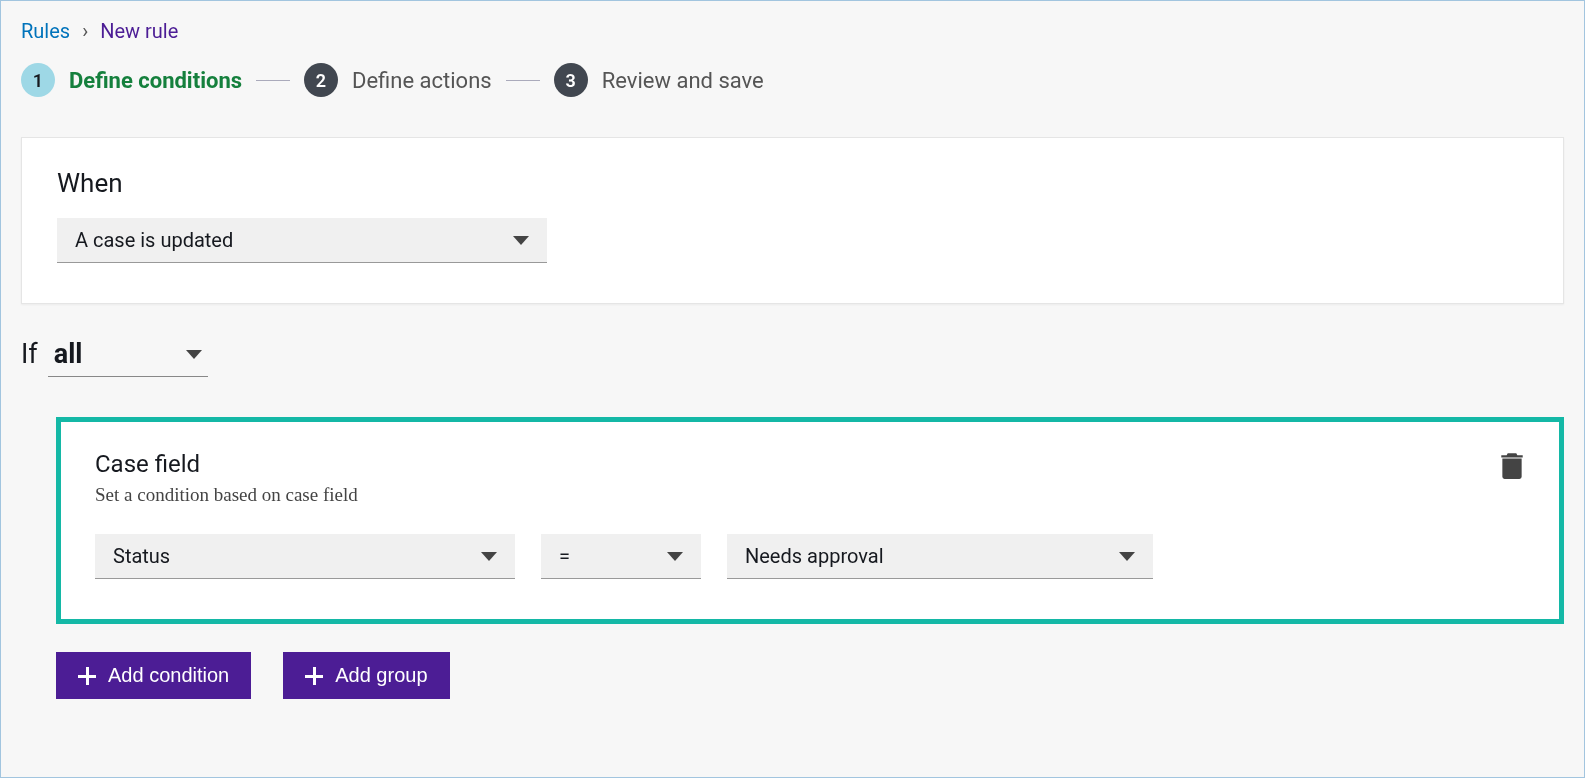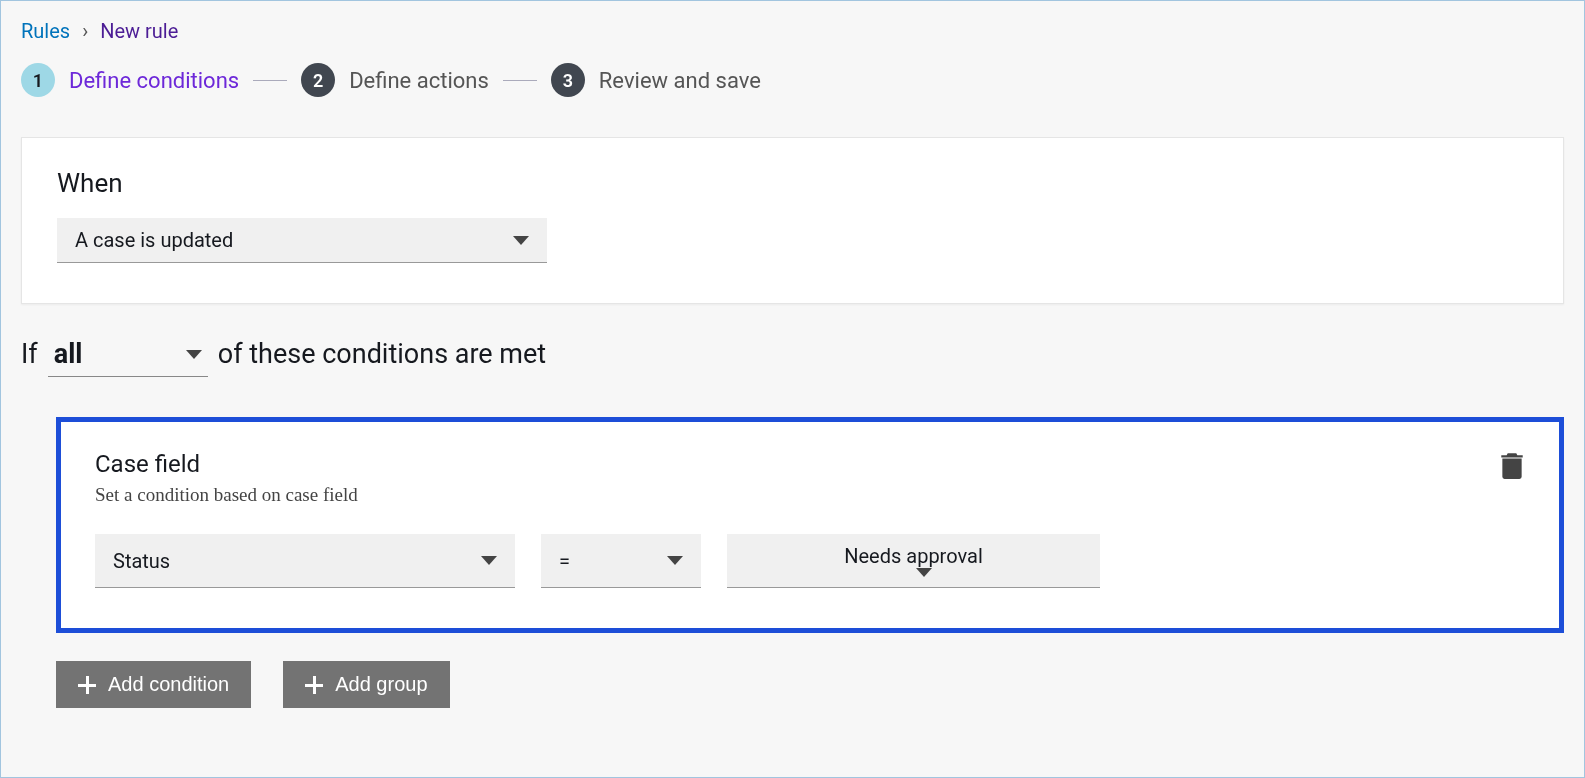--- a/index.html
+++ b/index.html
@@ -37,21 +37,21 @@
     width: 34px; height: 34px;
     border-radius: 50%;
     display: flex; align-items: center; justify-content: center;
     font-size: 18px; font-weight: 600;
     background: #414750; color: #fff;
   }
   .step.active .step-num {
     background: #9ed8e6; color: #16191f;
   }
   .step-label { font-size: 22px; color: #555; }
-  .step.active .step-label { font-weight: 400; color: #6d28d9; }
+  .step.active .step-label { font-weight: 700; color: #15803d; }
   .sep { width: 34px; height: 1px; background: #aab; }
   .panel {
     background: #fff;
     border: 1px solid #e5e5e5;
     box-shadow: 0 1px 2px rgba(0,0,0,0.05);
     padding: 30px 35px 40px;
     margin-bottom: 30px;
   }
   .panel h2 { font-size: 26px; font-weight: 400; margin-bottom: 20px; }
   .select {
@@ -81,40 +81,40 @@
     display: inline-flex; align-items: center; justify-content: space-between;
     border-bottom: 1px solid #888;
     padding: 4px 6px 6px;
     min-width: 160px;
     cursor: pointer;
     gap: 30px;
     font-weight: bold;
   }
   .condition-card {
     background: #fff;
-    border: 5px solid #1d4ed8;
+    border: 5px solid #14b8a6;
     padding: 28px 34px 40px;
     margin-left: 35px;
     margin-bottom: 28px;
     position: relative;
   }
   .cond-head { display: flex; justify-content: space-between; align-items: flex-start; }
   .cond-title { font-size: 24px; font-weight: 400; margin-bottom: 6px; }
   .cond-sub { font-size: 19px; color: #444; margin-bottom: 28px; font-family: Liberation Serif, serif; }
   .trash {
     cursor: pointer;
     color: #444;
   }
   .row-selects { display: flex; gap: 26px; }
   .row-selects .select:nth-child(1){ width: 420px; }
   .row-selects .select:nth-child(2){ width: 160px; }
-  .row-selects .select:nth-child(3){ width: 373px; flex-direction: column; }
+  .row-selects .select:nth-child(3){ width: 426px; }
   .actions { display: flex; gap: 32px; margin-left: 35px; }
   .btn {
-    background: #737373; color: #fff;
+    background: #4c1d95; color: #fff;
     display: inline-flex; align-items: center; gap: 12px;
     font-size: 20px; font-weight: 500;
     padding: 12px 22px;
     border: none; cursor: pointer;
   }
   .plus {
     display: inline-block; width: 18px; height: 18px; position: relative;
   }
   .plus::before, .plus::after {
     content:""; position: absolute; background: #fff;
@@ -155,21 +155,20 @@
     <span class="caret"></span>
   </div>
 </div>
 
 <div class="if-row">
   <span>If</span>
   <span class="inline-select">
     <span>all</span>
     <span class="caret"></span>
   </span>
-  <span>of these conditions are met</span>
 </div>
 
 <div class="condition-card">
   <div class="cond-head">
     <div>
       <div class="cond-title">Case field</div>
       <div class="cond-sub">Set a condition based on case field</div>
     </div>
     <div class="trash">
       <svg width="26" height="30" viewBox="0 0 24 28">

